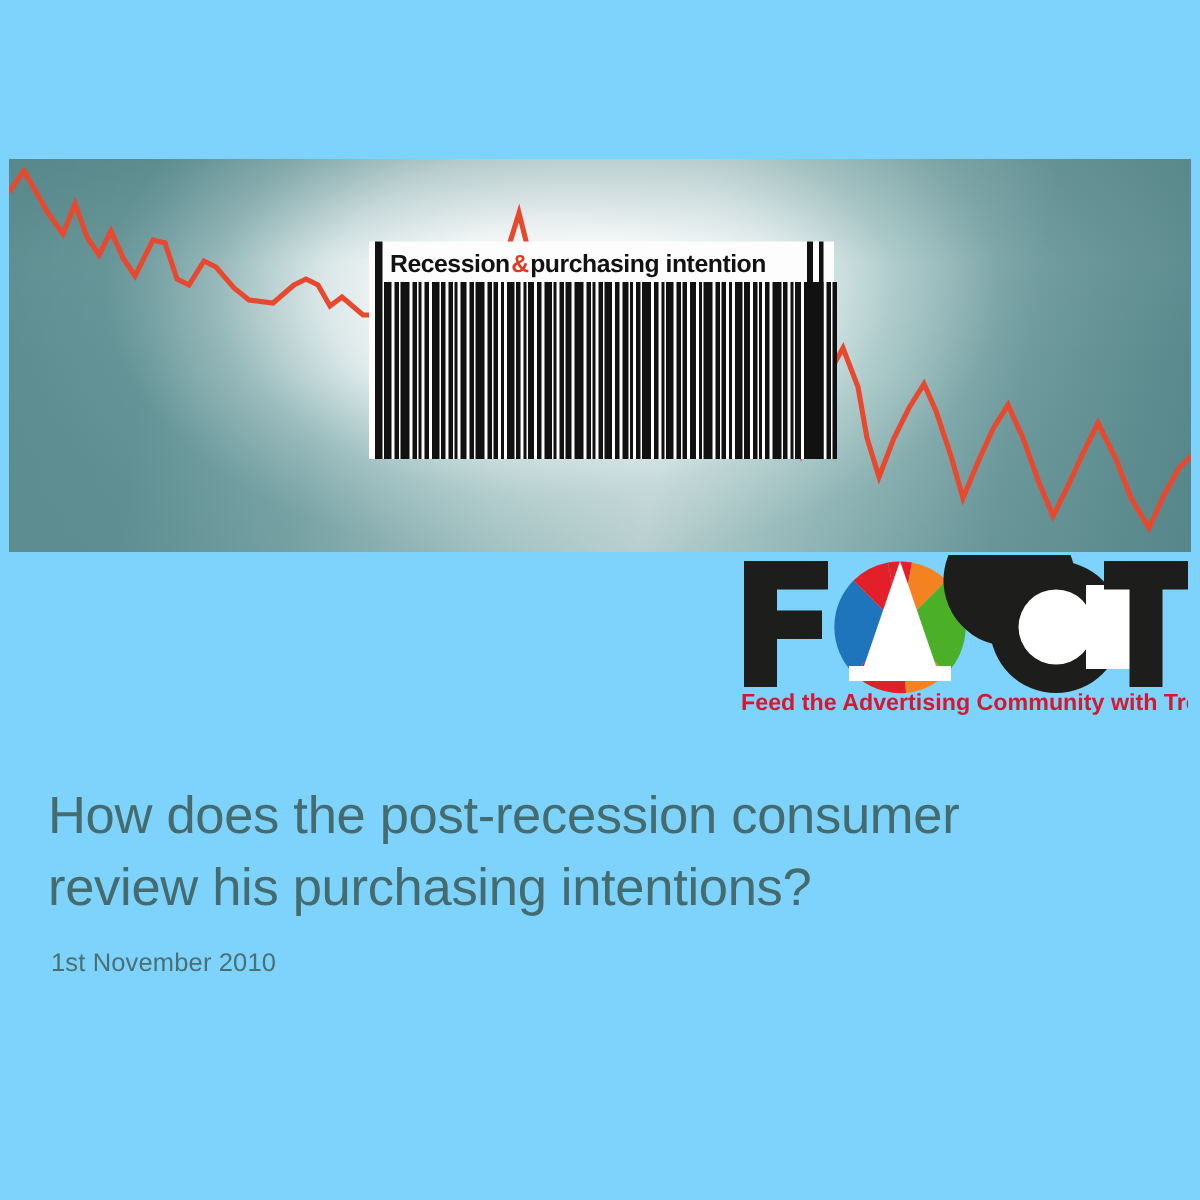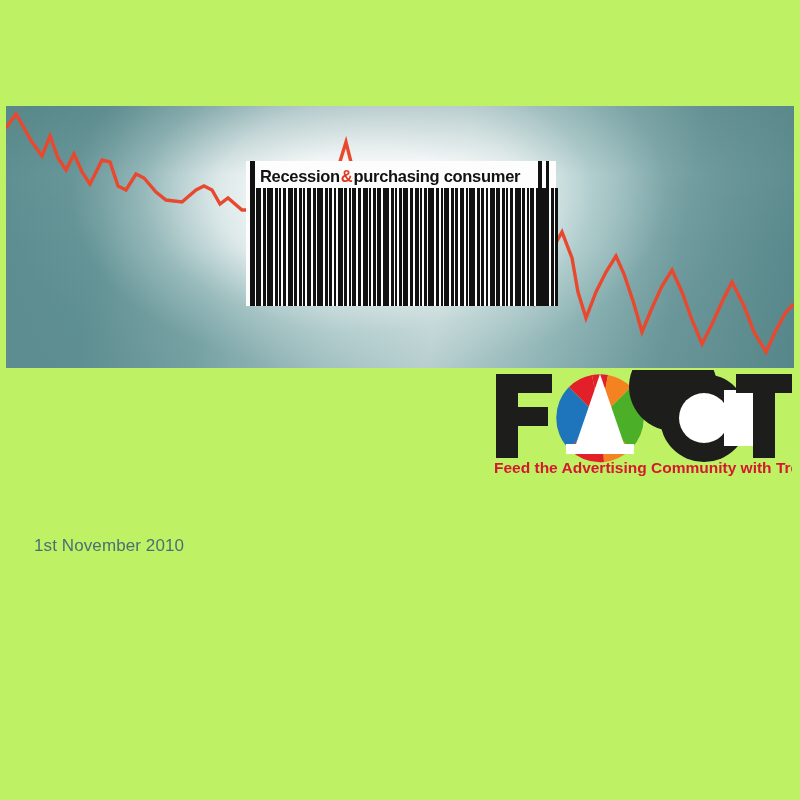--- a/index.html
+++ b/index.html
@@ -8,21 +8,21 @@
     padding: 0;
     background: #ffffff;
   }
   body {
     font-family: "Liberation Sans", sans-serif;
   }
   .slide {
     position: relative;
     width: 800px;
     height: 800px;
-    background: #bef264;
+    background: #7dd3fc;
     overflow: hidden;
     text-decoration: underline;
   }
 
   
   .hero {
     position: absolute;
     left: 6px;
     top: 106px;
     width: 788px;
@@ -178,21 +178,21 @@
 
     <div class="barcode-wrap">
       <div class="barcode-inner"></div>
       <div class="edge-bar left"></div>
       <div class="edge-bar right"></div>
       <div class="edge-bar right2"></div>
 
       <div class="barcode-label">
         <span>Recession</span>
         <span class="amp">&amp;</span>
-        <span>purchasing consumer</span>
+        <span>purchasing intention</span>
       </div>
 
       <div class="bars" id="bars">
           <div style="position: absolute; top: 0px; height: 100%; left: 10px; width: 5px; background: rgb(17, 17, 17);"></div>
           <div style="position: absolute; top: 0px; height: 100%; left: 16.6px; width: 3px; background: rgb(17, 17, 17);"></div>
           <div style="position: absolute; top: 0px; height: 100%; left: 21.2px; width: 6px; background: rgb(17, 17, 17);"></div>
           <div style="position: absolute; top: 0px; height: 100%; left: 28.8px; width: 3px; background: rgb(17, 17, 17);"></div>
           <div style="position: absolute; top: 0px; height: 100%; left: 33.4px; width: 2px; background: rgb(17, 17, 17);"></div>
           <div style="position: absolute; top: 0px; height: 100%; left: 37px; width: 3px; background: rgb(17, 17, 17);"></div>
           <div style="position: absolute; top: 0px; height: 100%; left: 41.6px; width: 5px; background: rgb(17, 17, 17);"></div>
@@ -291,16 +291,20 @@
 
       <g>
         <path fill="#1d1d1b" d="M244,4 h56 v19 h-17 v65 h-22 v-65 h-17 z"></path>
       </g>
 
       <text x="2" y="103" font-family="Liberation Sans, sans-serif" font-size="15.5" font-weight="bold" fill="#d6172f">Feed the Advertising Community with Trends</text>
     </svg>
   </div>
 
   <div class="title-block">
+    <h1 class="slide-title">
+      <span>How does the post-recession consumer</span><br>
+      <span>review his purchasing intentions?</span>
+    </h1>
     <p class="slide-date">1st November 2010</p>
   </div>
 
 </div>
 
 </body></html>

